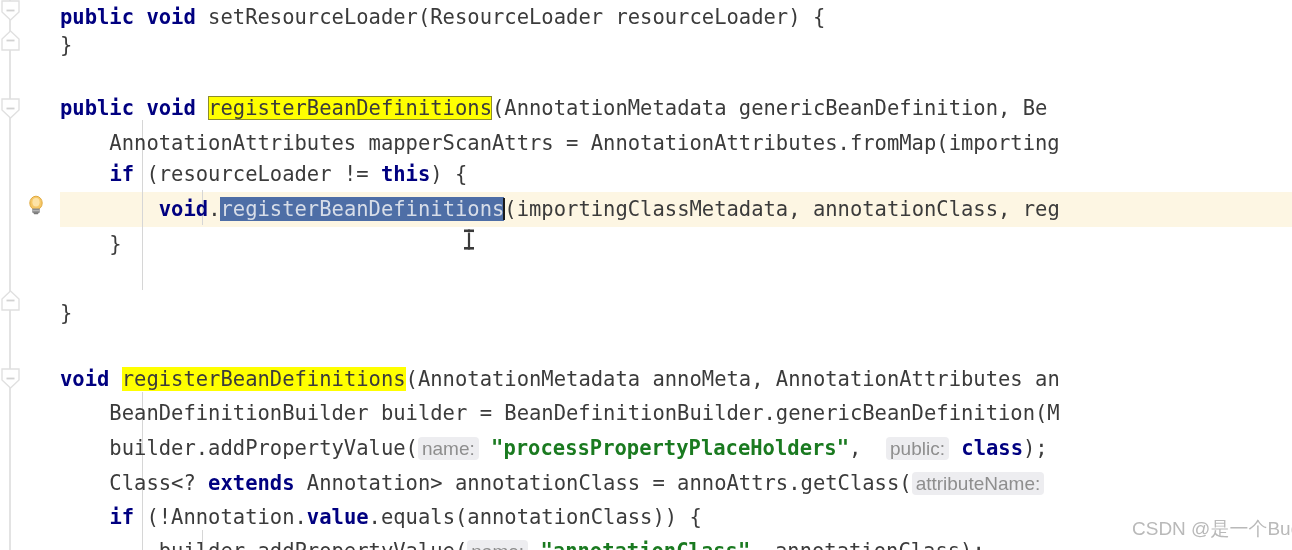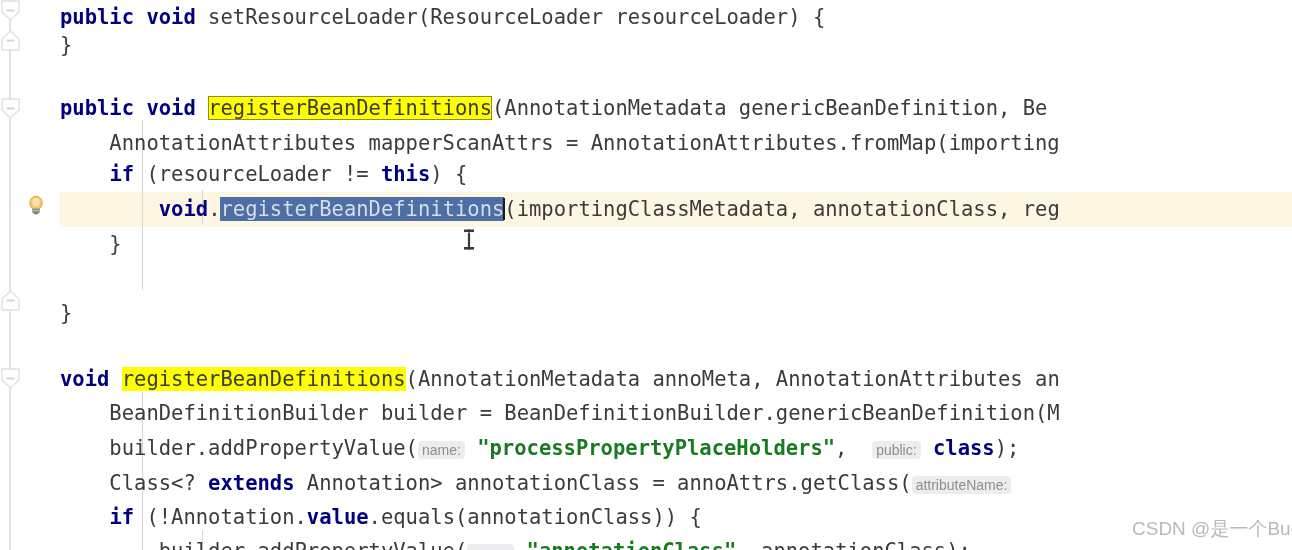--- a/index.html
+++ b/index.html
@@ -33,21 +33,21 @@
   }
   .kw{color:#000080;font-weight:bold;}
   .id{color:#3b3b3b;}
   .str{color:#1a7a20;font-weight:bold;}
   .hl-caret{background:#ffff00;box-shadow:inset 0 0 0 1px #8c8c2b;}
   .hl-plain{background:#ffff00;}
   .sel{background:#4e6ea6;color:#d7dde8;}
   .caret-bar{display:inline-block;width:0;border-left:2px solid #1a1a1a;height:22px;vertical-align:-4px;margin:0 -1px;}
   .hint{
     font-family:"Liberation Sans","DejaVu Sans",sans-serif;
-    font-size:14px;color:#8e8e8e;background:#ededf0;
+    font-size:19px;color:#8e8e8e;background:#ededf0;
     border-radius:4px;padding:1px 4px;letter-spacing:0;text-align:right;
   }
 
   
   .indent{position:absolute;width:1px;background:#d6d6d6;z-index:3;}
 
   
   .mouse-cursor{position:absolute;z-index:9;}
 
   

